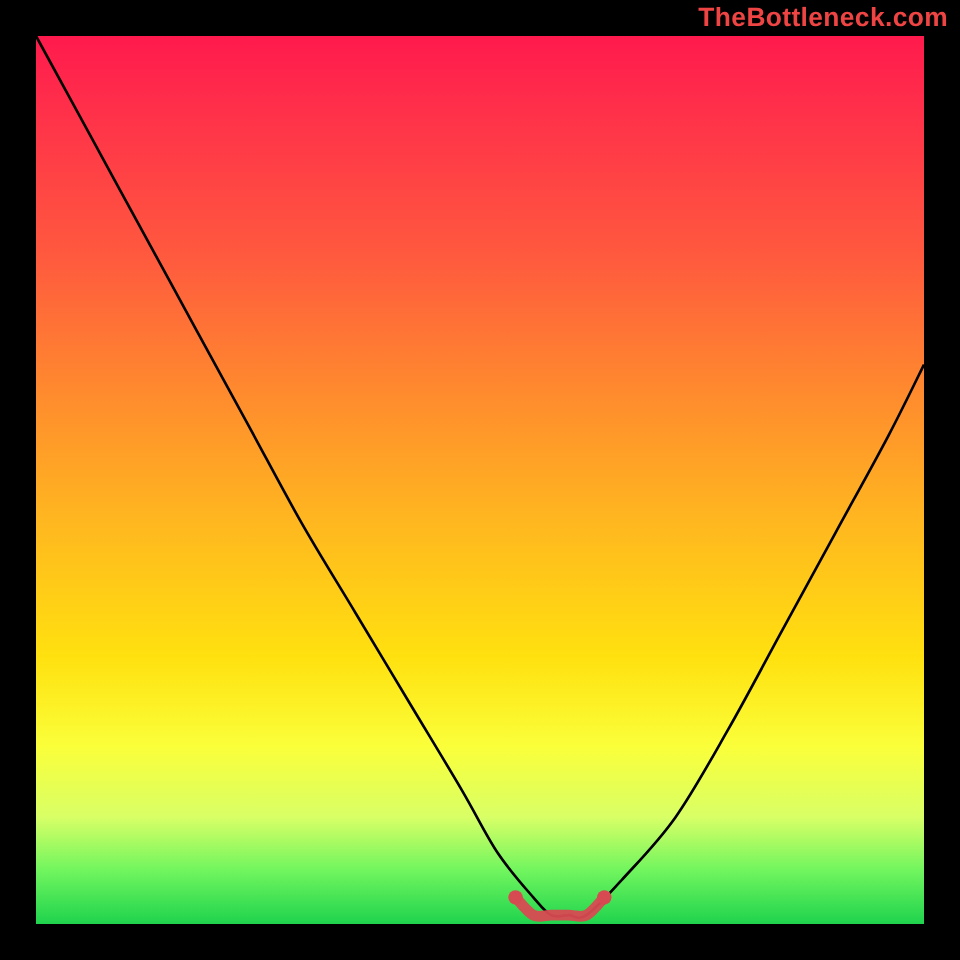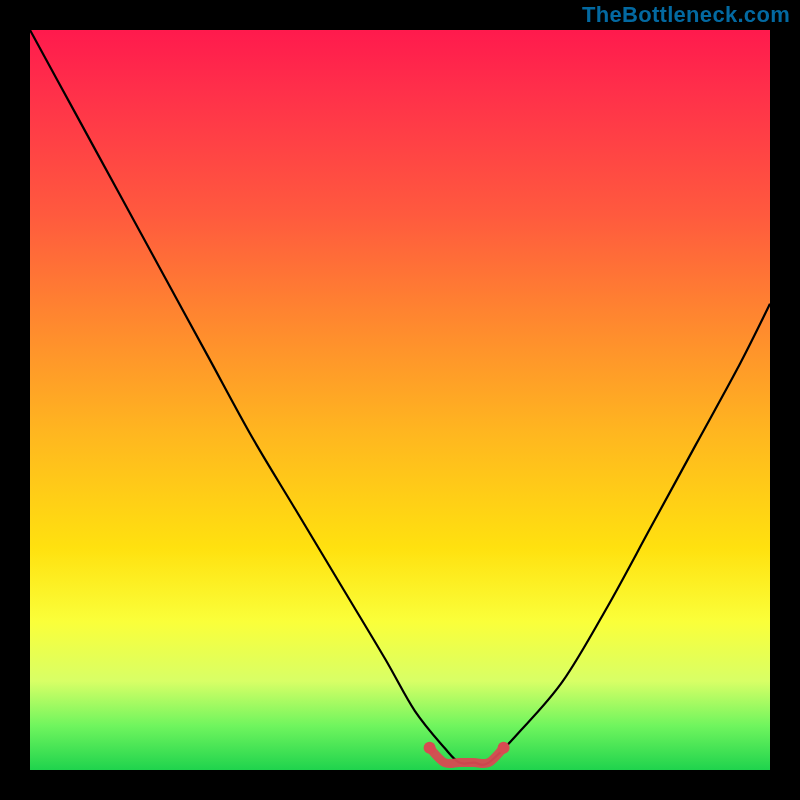--- a/index.html
+++ b/index.html
@@ -33,21 +33,21 @@
       #ffe10f 70%,
       #faff3a 80%,
       #d8ff66 88%,
       #70f55e 94%,
       #1fd34d 100%);
   }
   .watermark {
     position: absolute;
     top: 2px;
     right: 10px;
-    color: #0369a1;
+    color: #ef4444;
     font-size: 22px;
     font-weight: 600;
     letter-spacing: 0.3px;
     user-select: none;
   }
   svg.curve {
     position: absolute;
     top: 0;
     left: 0;
     width: 740px;

